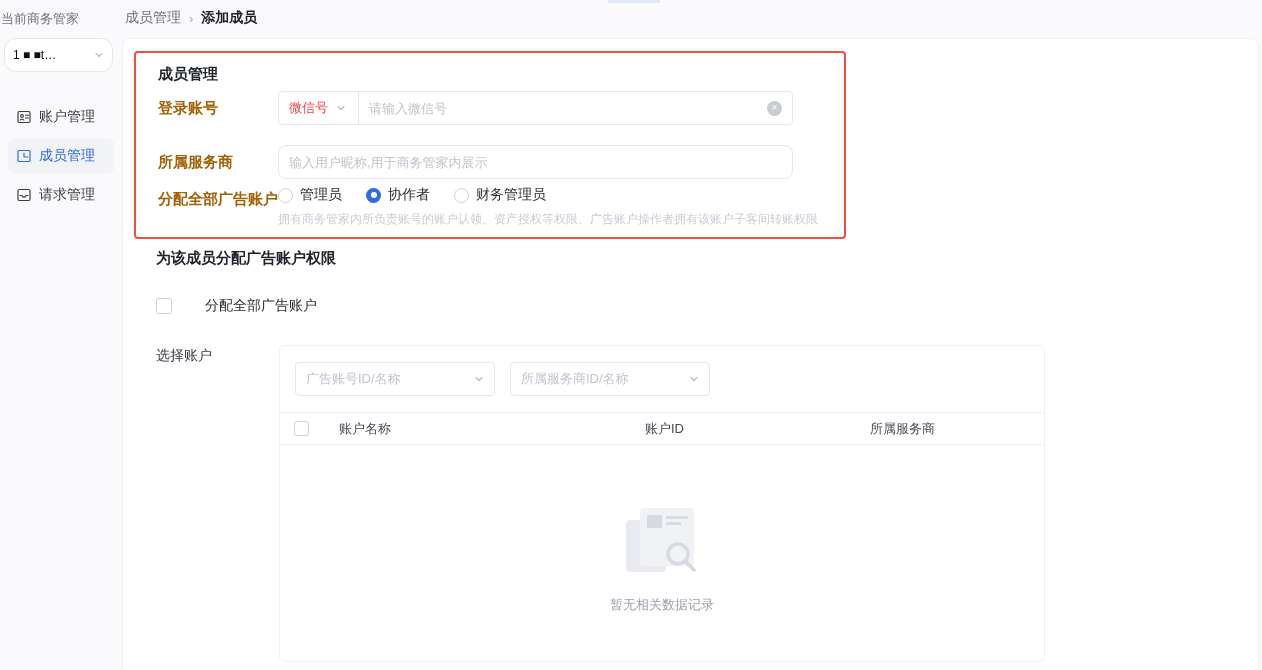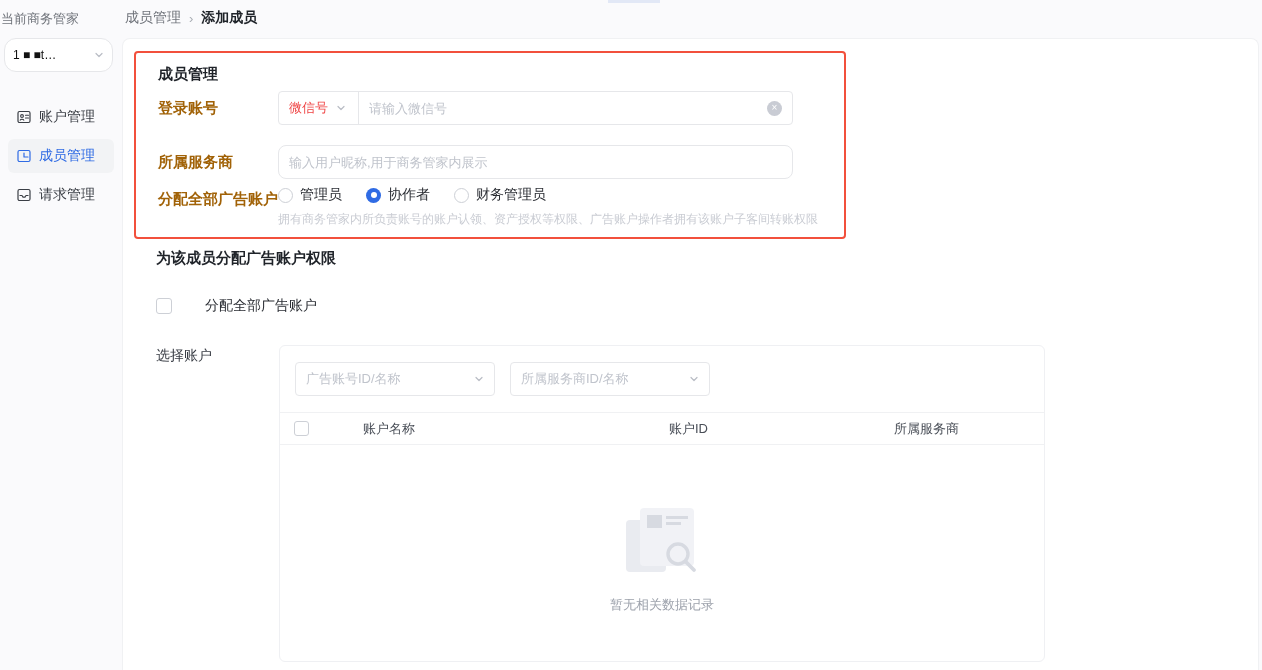--- a/index.html
+++ b/index.html
@@ -105,21 +105,21 @@
     display:flex; align-items:center; padding:0 10px; cursor:pointer; background:#fff;
   }
   .filter-select .ph { flex:1; font-size:13px; color:#C0C4CC; white-space:nowrap; }
   .fs1 { left:15px; } .fs2 { left:230px; }
   .thead {
     left:0; top:66px; width:764px; height:33px;
     border-top:1px solid #F0F1F3; border-bottom:1px solid #F0F1F3;
     display:flex; align-items:center;
   }
   .th-cb { position:absolute; left:14px; width:15px; height:15px; border:1px solid #CDD0D6; border-radius:3px; background:#fff; cursor:pointer; }
-  .th { position:absolute; font-size:13px; color:#494E57; white-space:nowrap;margin-left:24px; }
+  .th { position:absolute; font-size:13px; color:#494E57; white-space:nowrap; }
   .th1 { left:59px; } .th2 { left:365px; } .th3 { left:590px; }
 
   
   .empty { left:0; top:158px; width:764px; display:flex; flex-direction:column; align-items:center; }
   .empty-icon { position:relative; width:76px; height:74px; }
   .sheet-back { position:absolute; left:2px; top:16px; width:40px; height:52px; background:#E9EBF0; border-radius:4px; }
   .sheet-front { position:absolute; left:16px; top:4px; width:54px; height:58px; background:#F1F2F6; border-radius:4px; }
   .sf-block { position:absolute; left:7px; top:7px; width:15px; height:13px; background:#D7DAE1; }
   .sf-line1 { position:absolute; left:26px; top:8px; width:22px; height:3px; background:#D7DAE1; }
   .sf-line2 { position:absolute; left:26px; top:14px; width:15px; height:3px; background:#D7DAE1; }

